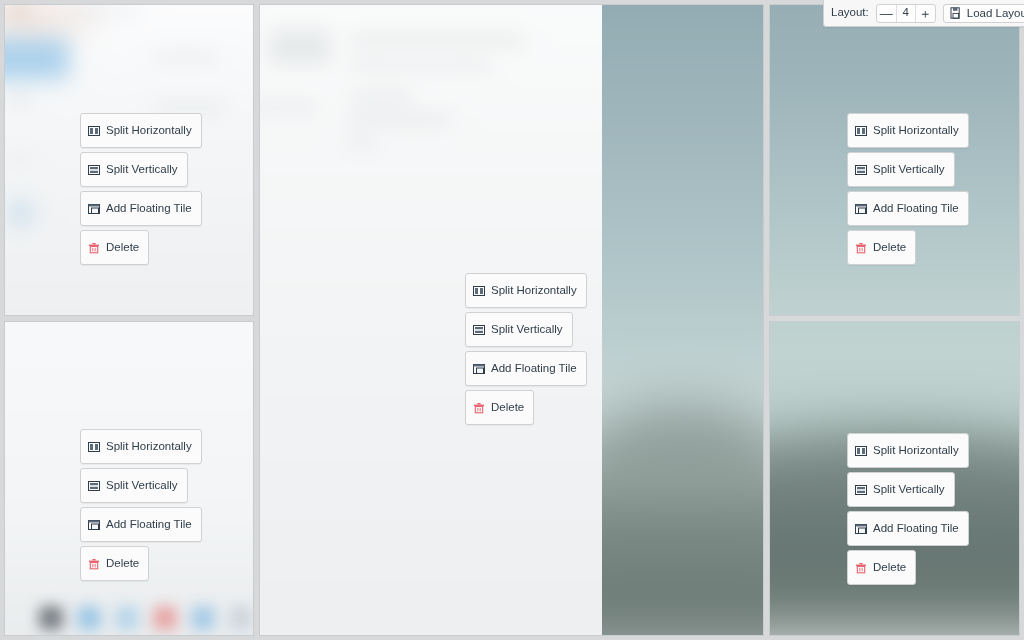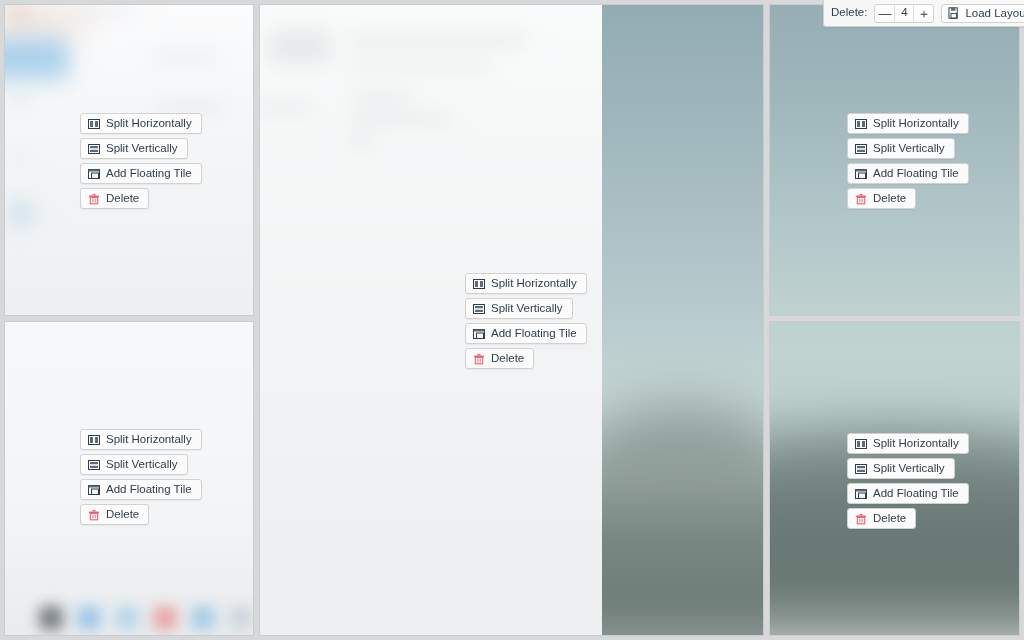--- a/index.html
+++ b/index.html
@@ -141,21 +141,21 @@
     position: absolute;
     display: flex;
     flex-direction: column;
     gap: 4px;
     z-index: 5;
   }
   .tile-btn {
     display: flex;
     align-items: center;
     gap: 6px;
-    height: 21px;
+    height: 35px;
     padding: 0 9px 0 7px;
     background: #fbfbfb;
     border: 1px solid #cfd1d3;
     border-radius: 3px;
     font-family: "Liberation Sans", sans-serif;
     font-size: 11.5px;
     color: #2f3d4a;
     white-space: nowrap;
     cursor: pointer;
     box-shadow: 0 1px 1px rgba(0,0,0,0.05);
@@ -479,21 +479,21 @@
           <rect x="2.3" y="4.4" width="7.4" height="6.4" fill="none" stroke="#e8616d" stroke-width="1.1"></rect>
           <rect x="4.4" y="5.8" width="0.9" height="3.6" fill="#e8616d"></rect>
           <rect x="6.7" y="5.8" width="0.9" height="3.6" fill="#e8616d"></rect>
         </svg>
         <span class="lbl">Delete</span>
       </div>
     </div>
   </div>
 
   <div id="toolbar">
-    <span class="tb-label">Delete:</span>
+    <span class="tb-label">Layout:</span>
     <div class="stepper">
       <button>—</button>
       <span class="val">4</span>
       <button>＋</button>
     </div>
     <div class="tb-btn">
       <svg class="ico" viewBox="0 0 12 12">
         <rect x="1" y="0.8" width="8.2" height="10.4" fill="none" stroke="#2f3d4a" stroke-width="1"></rect>
         <rect x="3" y="0.8" width="4.4" height="3" fill="#5b6b79"></rect>
         <rect x="3" y="6.4" width="5.6" height="4.8" fill="none" stroke="#2f3d4a" stroke-width="0.9"></rect>

